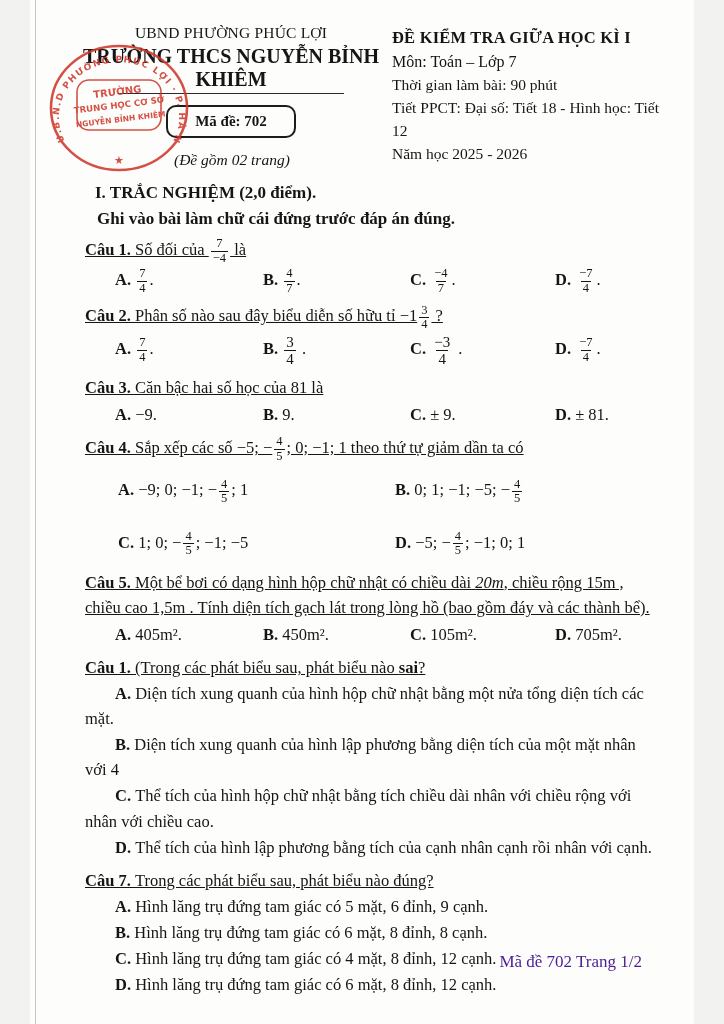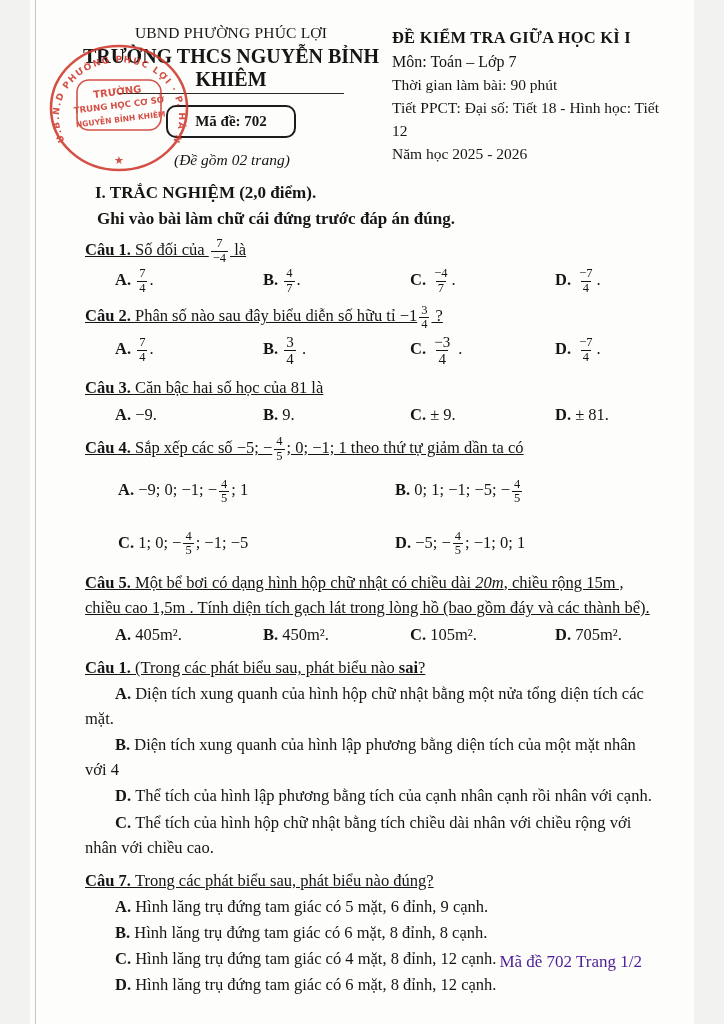--- a/index.html
+++ b/index.html
@@ -190,22 +190,22 @@
             <div class="option"><b>B. </b><span>450m².</span></div>
             <div class="option"><b>C. </b><span>105m².</span></div>
             <div class="option"><b>D. </b><span>705m².</span></div>
           </div>
         </div>
         <div class="question">
           <div class="stem"><b class="qlabel">Câu 1. </b><span>(Trong các phát biểu sau, phát biểu nào </span><span style="font-weight: bold; text-decoration: underline;">sai</span><span>?</span></div>
           <div class="options block">
             <div class="option"><b>A. </b><span>Diện tích xung quanh của hình hộp chữ nhật bằng một nửa tổng diện tích các mặt.</span></div>
             <div class="option"><b>B. </b><span>Diện tích xung quanh của hình lập phương bằng diện tích của một mặt nhân với 4</span></div>
+            <div class="option"><b>C. </b><span>Thể tích của hình hộp chữ nhật bằng tích chiều dài nhân với chiều rộng với nhân với chiều cao.</span></div>
             <div class="option"><b>D. </b><span>Thể tích của hình lập phương bằng tích của cạnh nhân cạnh rồi nhân với cạnh.</span></div>
-            <div class="option"><b>C. </b><span>Thể tích của hình hộp chữ nhật bằng tích chiều dài nhân với chiều rộng với nhân với chiều cao.</span></div>
           </div>
         </div>
         <div class="question">
           <div class="stem"><b class="qlabel">Câu 7. </b><span>Trong các phát biểu sau, phát biểu nào đúng?</span></div>
           <div class="options block">
             <div class="option"><b>A. </b><span>Hình lăng trụ đứng tam giác có 5 mặt, 6 đỉnh, 9 cạnh.</span></div>
             <div class="option"><b>B. </b><span>Hình lăng trụ đứng tam giác có 6 mặt, 8 đỉnh, 8 cạnh.</span></div>
             <div class="option"><b>C. </b><span>Hình lăng trụ đứng tam giác có 4 mặt, 8 đỉnh, 12 cạnh.</span></div>
             <div class="option"><b>D. </b><span>Hình lăng trụ đứng tam giác có 6 mặt, 8 đỉnh, 12 cạnh.</span></div>
           </div>

